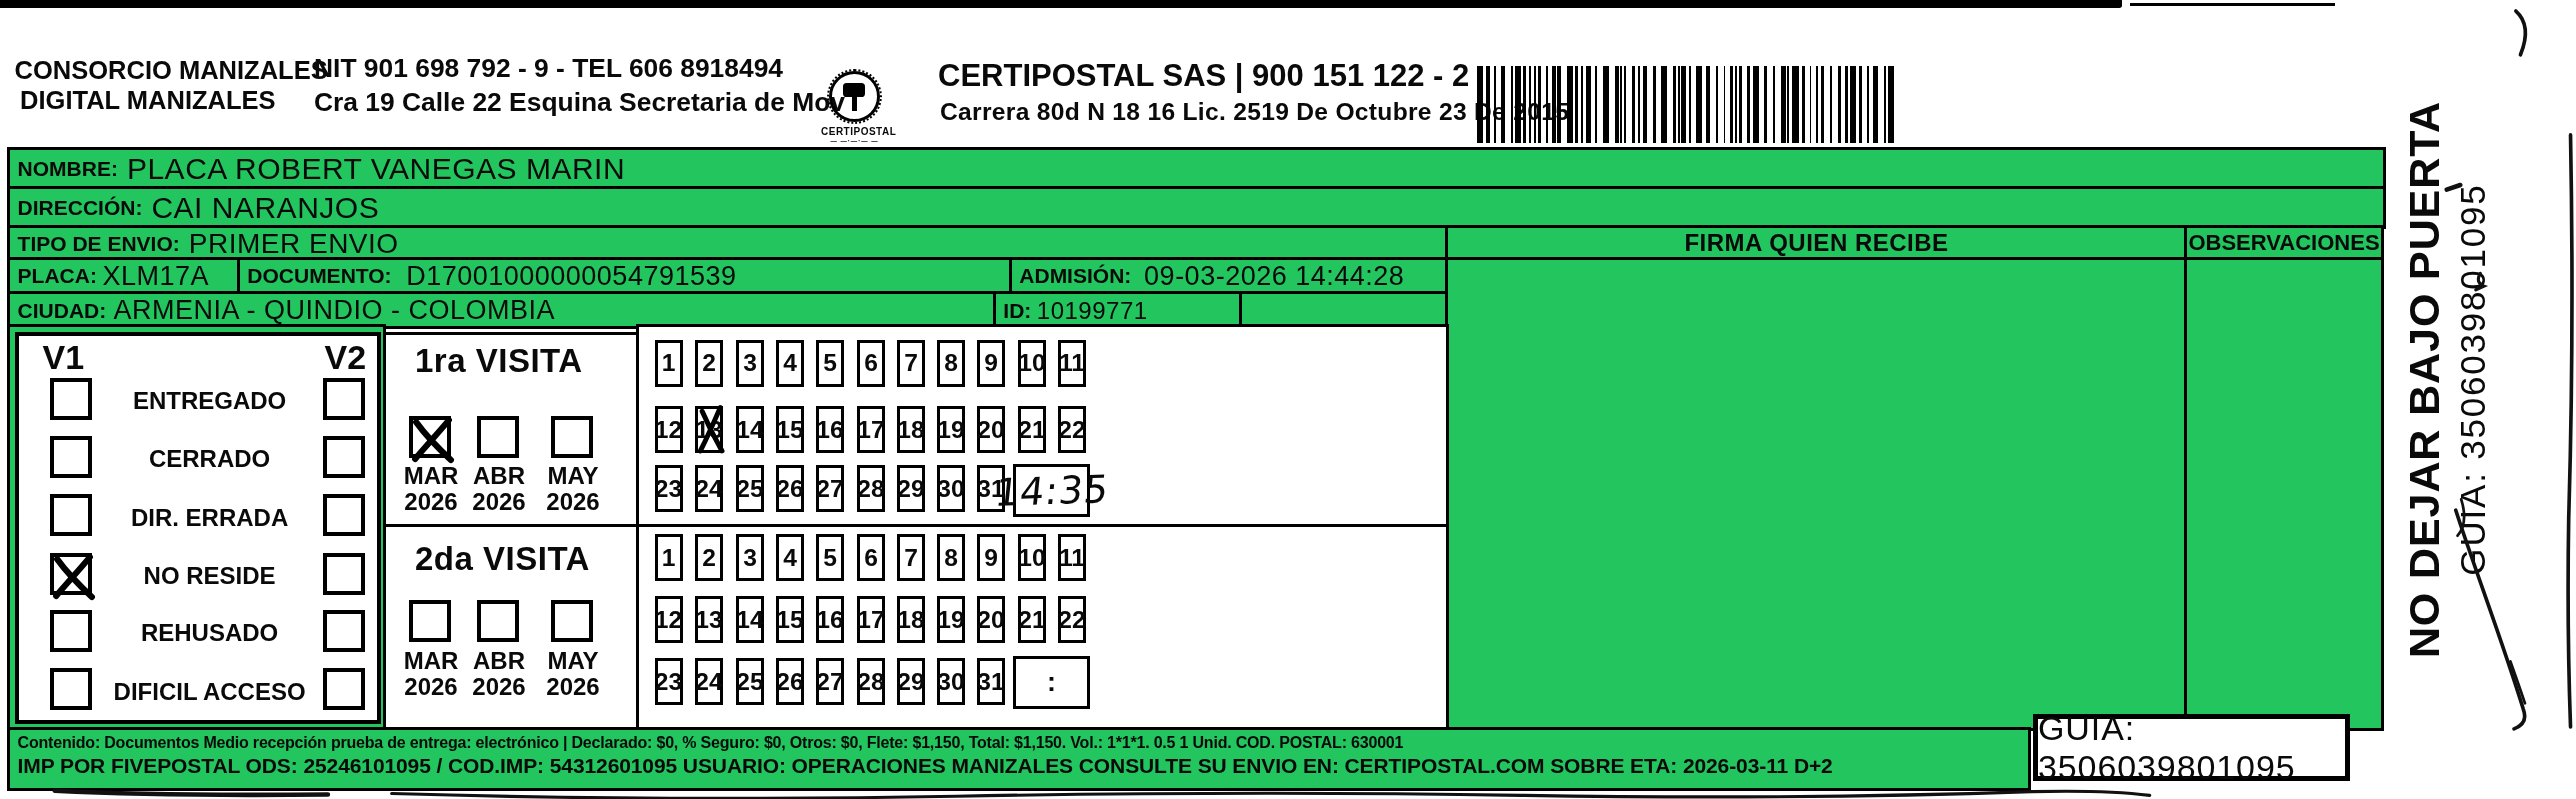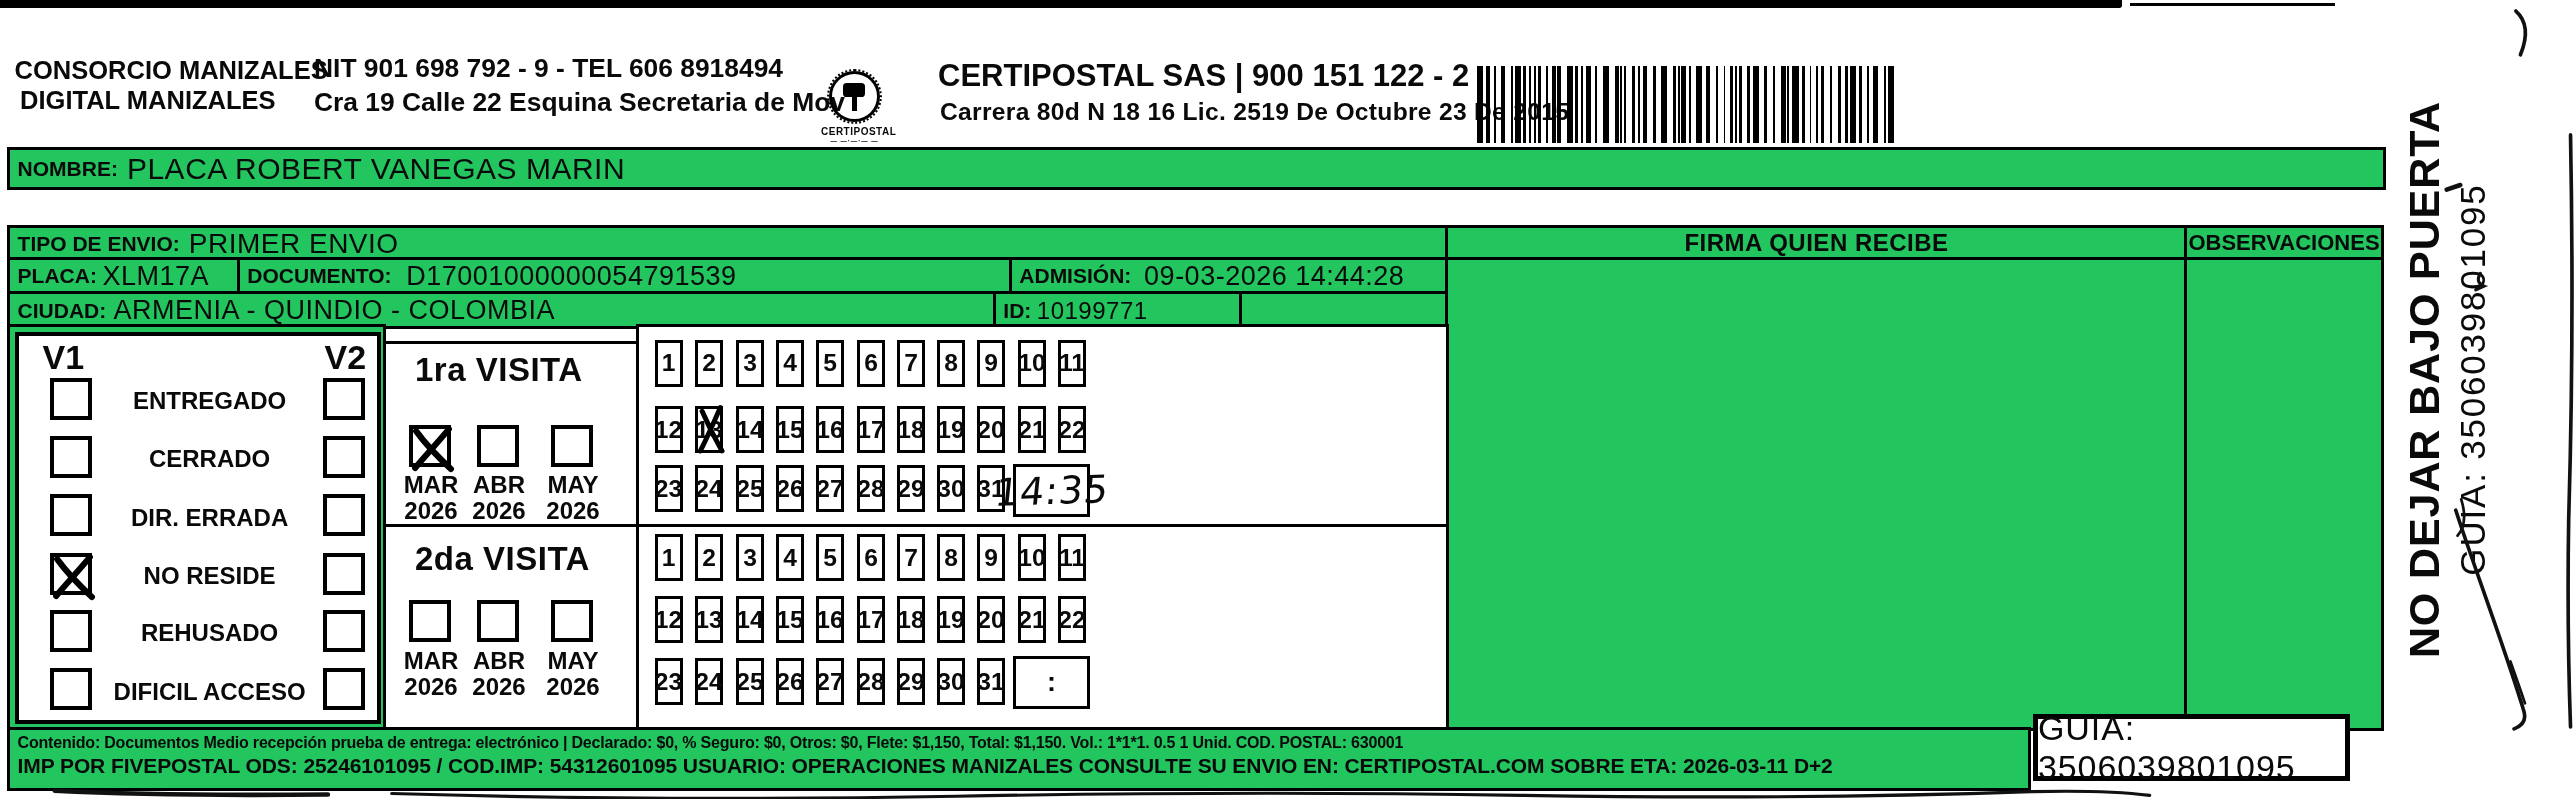--- a/index.html
+++ b/index.html
@@ -45,21 +45,21 @@
   .firma-body{left:1445px;top:257px;width:743px;height:474px;}
   .obs-body{left:2184px;top:257px;width:200px;height:474px;}
   
   .check-outer{left:7.3px;top:324px;width:379px;height:406px;}
   .v1v2{left:14.6px;top:332px;width:366px;height:392px;border:4.6px solid #000;position:absolute;background:#fff;}
   .vhead{position:absolute;top:1.8px;font-size:34px;font-weight:700;}
   .cb{position:absolute;width:42px;height:42px;border:4.6px solid #000;background:#fff;}
   .cb svg{position:absolute;left:-3.6px;top:-3.6px;width:47px;height:47px;overflow:visible;}
   .st-label{position:absolute;left:80px;width:222px;text-align:center;font-size:24px;font-weight:700;}
   .visita{position:absolute;border:3.6px solid #000;background:#fff;}
-  .visita1{left:383px;top:341px;width:257px;height:214px;}
+  .visita1{left:383px;top:332px;width:257px;height:214px;}
   .visita2{left:383px;top:524px;width:257px;height:207px;}
   .vtitle{position:absolute;left:29px;font-size:33px;font-weight:700;letter-spacing:0.5px;}
   .mlabel{position:absolute;width:66px;text-align:center;font-size:24px;font-weight:700;line-height:25.5px;}
   .daygrid{position:absolute;border:3.6px solid #000;background:#fff;}
   .daygrid1{left:636px;top:324px;width:813px;height:203px;}
   .daygrid2{left:636px;top:524px;width:813px;height:207px;}
   .day{position:absolute;width:28px;height:47px;border:3.6px solid #000;display:flex;align-items:center;
        justify-content:center;font-size:24.6px;font-weight:700;background:#fff;}
   .day svg{position:absolute;left:-7.3px;top:-5.5px;width:44px;height:56px;overflow:visible;}
   .timebox{position:absolute;width:77px;height:53px;border:3.6px solid #000;display:flex;align-items:center;
@@ -105,20 +105,26 @@
     <div class="logo-tag">— —·—·— —</div>
   </div>
   <div class="abs brand1">CERTIPOSTAL SAS | 900 151 122 - 2</div>
   <div class="abs brand2">Carrera 80d N 18 16  Lic. 2519 De Octubre 23 De 2015</div>
   <div class="abs barcode"><i style="width:6.2px;margin-right:3.2px"></i><i style="width:3.3px;margin-right:4.6px"></i><i style="width:1.8px;margin-right:4.6px"></i><i style="width:4.7px;margin-right:6px"></i><i style="width:1.8px;margin-right:1.8px"></i><i style="width:6.2px;margin-right:1.8px"></i><i style="width:3.3px;margin-right:3.2px"></i><i style="width:1.8px;margin-right:3.2px"></i><i style="width:1.8px;margin-right:1.8px"></i><i style="width:3.3px;margin-right:4.6px"></i><i style="width:1.8px;margin-right:4.6px"></i><i style="width:3.3px;margin-right:1.8px"></i><i style="width:3.3px;margin-right:6px"></i><i style="width:6.2px;margin-right:1.8px"></i><i style="width:3.3px;margin-right:3.2px"></i><i style="width:1.8px;margin-right:3.2px"></i><i style="width:4.7px;margin-right:4.6px"></i><i style="width:1.8px;margin-right:6px"></i><i style="width:6.2px;margin-right:6px"></i><i style="width:3.3px;margin-right:1.8px"></i><i style="width:1.8px;margin-right:1.8px"></i><i style="width:1.8px;margin-right:6px"></i><i style="width:3.3px;margin-right:3.2px"></i><i style="width:1.8px;margin-right:3.2px"></i><i style="width:3.3px;margin-right:6px"></i><i style="width:3.3px;margin-right:4.6px"></i><i style="width:6.2px;margin-right:6px"></i><i style="width:3.3px;margin-right:1.8px"></i><i style="width:1.8px;margin-right:1.8px"></i><i style="width:4.7px;margin-right:3.2px"></i><i style="width:1.8px;margin-right:4.6px"></i><i style="width:6.2px;margin-right:4.6px"></i><i style="width:3.3px;margin-right:6px"></i><i style="width:1.8px;margin-right:6px"></i><i style="width:1.8px;margin-right:4.6px"></i><i style="width:3.3px;margin-right:1.8px"></i><i style="width:1.8px;margin-right:1.8px"></i><i style="width:3.3px;margin-right:4.6px"></i><i style="width:3.3px;margin-right:3.2px"></i><i style="width:6.2px;margin-right:4.6px"></i><i style="width:3.3px;margin-right:6px"></i><i style="width:1.8px;margin-right:6px"></i><i style="width:4.7px;margin-right:1.8px"></i><i style="width:1.8px;margin-right:3.2px"></i><i style="width:6.2px;margin-right:3.2px"></i><i style="width:3.3px;margin-right:4.6px"></i><i style="width:1.8px;margin-right:4.6px"></i><i style="width:1.8px;margin-right:3.2px"></i><i style="width:3.3px;margin-right:6px"></i><i style="width:1.8px;margin-right:6px"></i><i style="width:3.3px;margin-right:3.2px"></i><i style="width:3.3px;margin-right:1.8px"></i><i style="width:6.2px;margin-right:3.2px"></i><i style="width:3.3px;margin-right:4.6px"></i><i style="width:1.8px;margin-right:4.6px"></i><i style="width:4.7px;margin-right:6px"></i><i style="width:1.8px;margin-right:1.8px"></i><i style="width:6.2px;margin-right:1.8px"></i></div>
 
   <div class="cell r-nombre">
     <div class="hline">
         <span class="lbl">NOMBRE:</span>
     <span class="val" style="font-size:30px;">PLACA ROBERT VANEGAS MARIN</span>
+      </div>
+  </div>
+  <div class="cell r-direccion">
+    <div class="hline">
+        <span class="lbl">DIRECCIÓN:</span>
+    <span class="val" style="font-size:30px;">CAI NARANJOS</span>
       </div>
   </div>
   <div class="cell r-tipo">
     <div class="hline">
         <span class="lbl">TIPO DE ENVIO:</span>
     <span class="val">PRIMER ENVIO</span>
       </div>
   </div>
   <div class="cell firma-hdr">FIRMA QUIEN RECIBE</div>
   <div class="cell obs-hdr">OBSERVACIONES</div>

